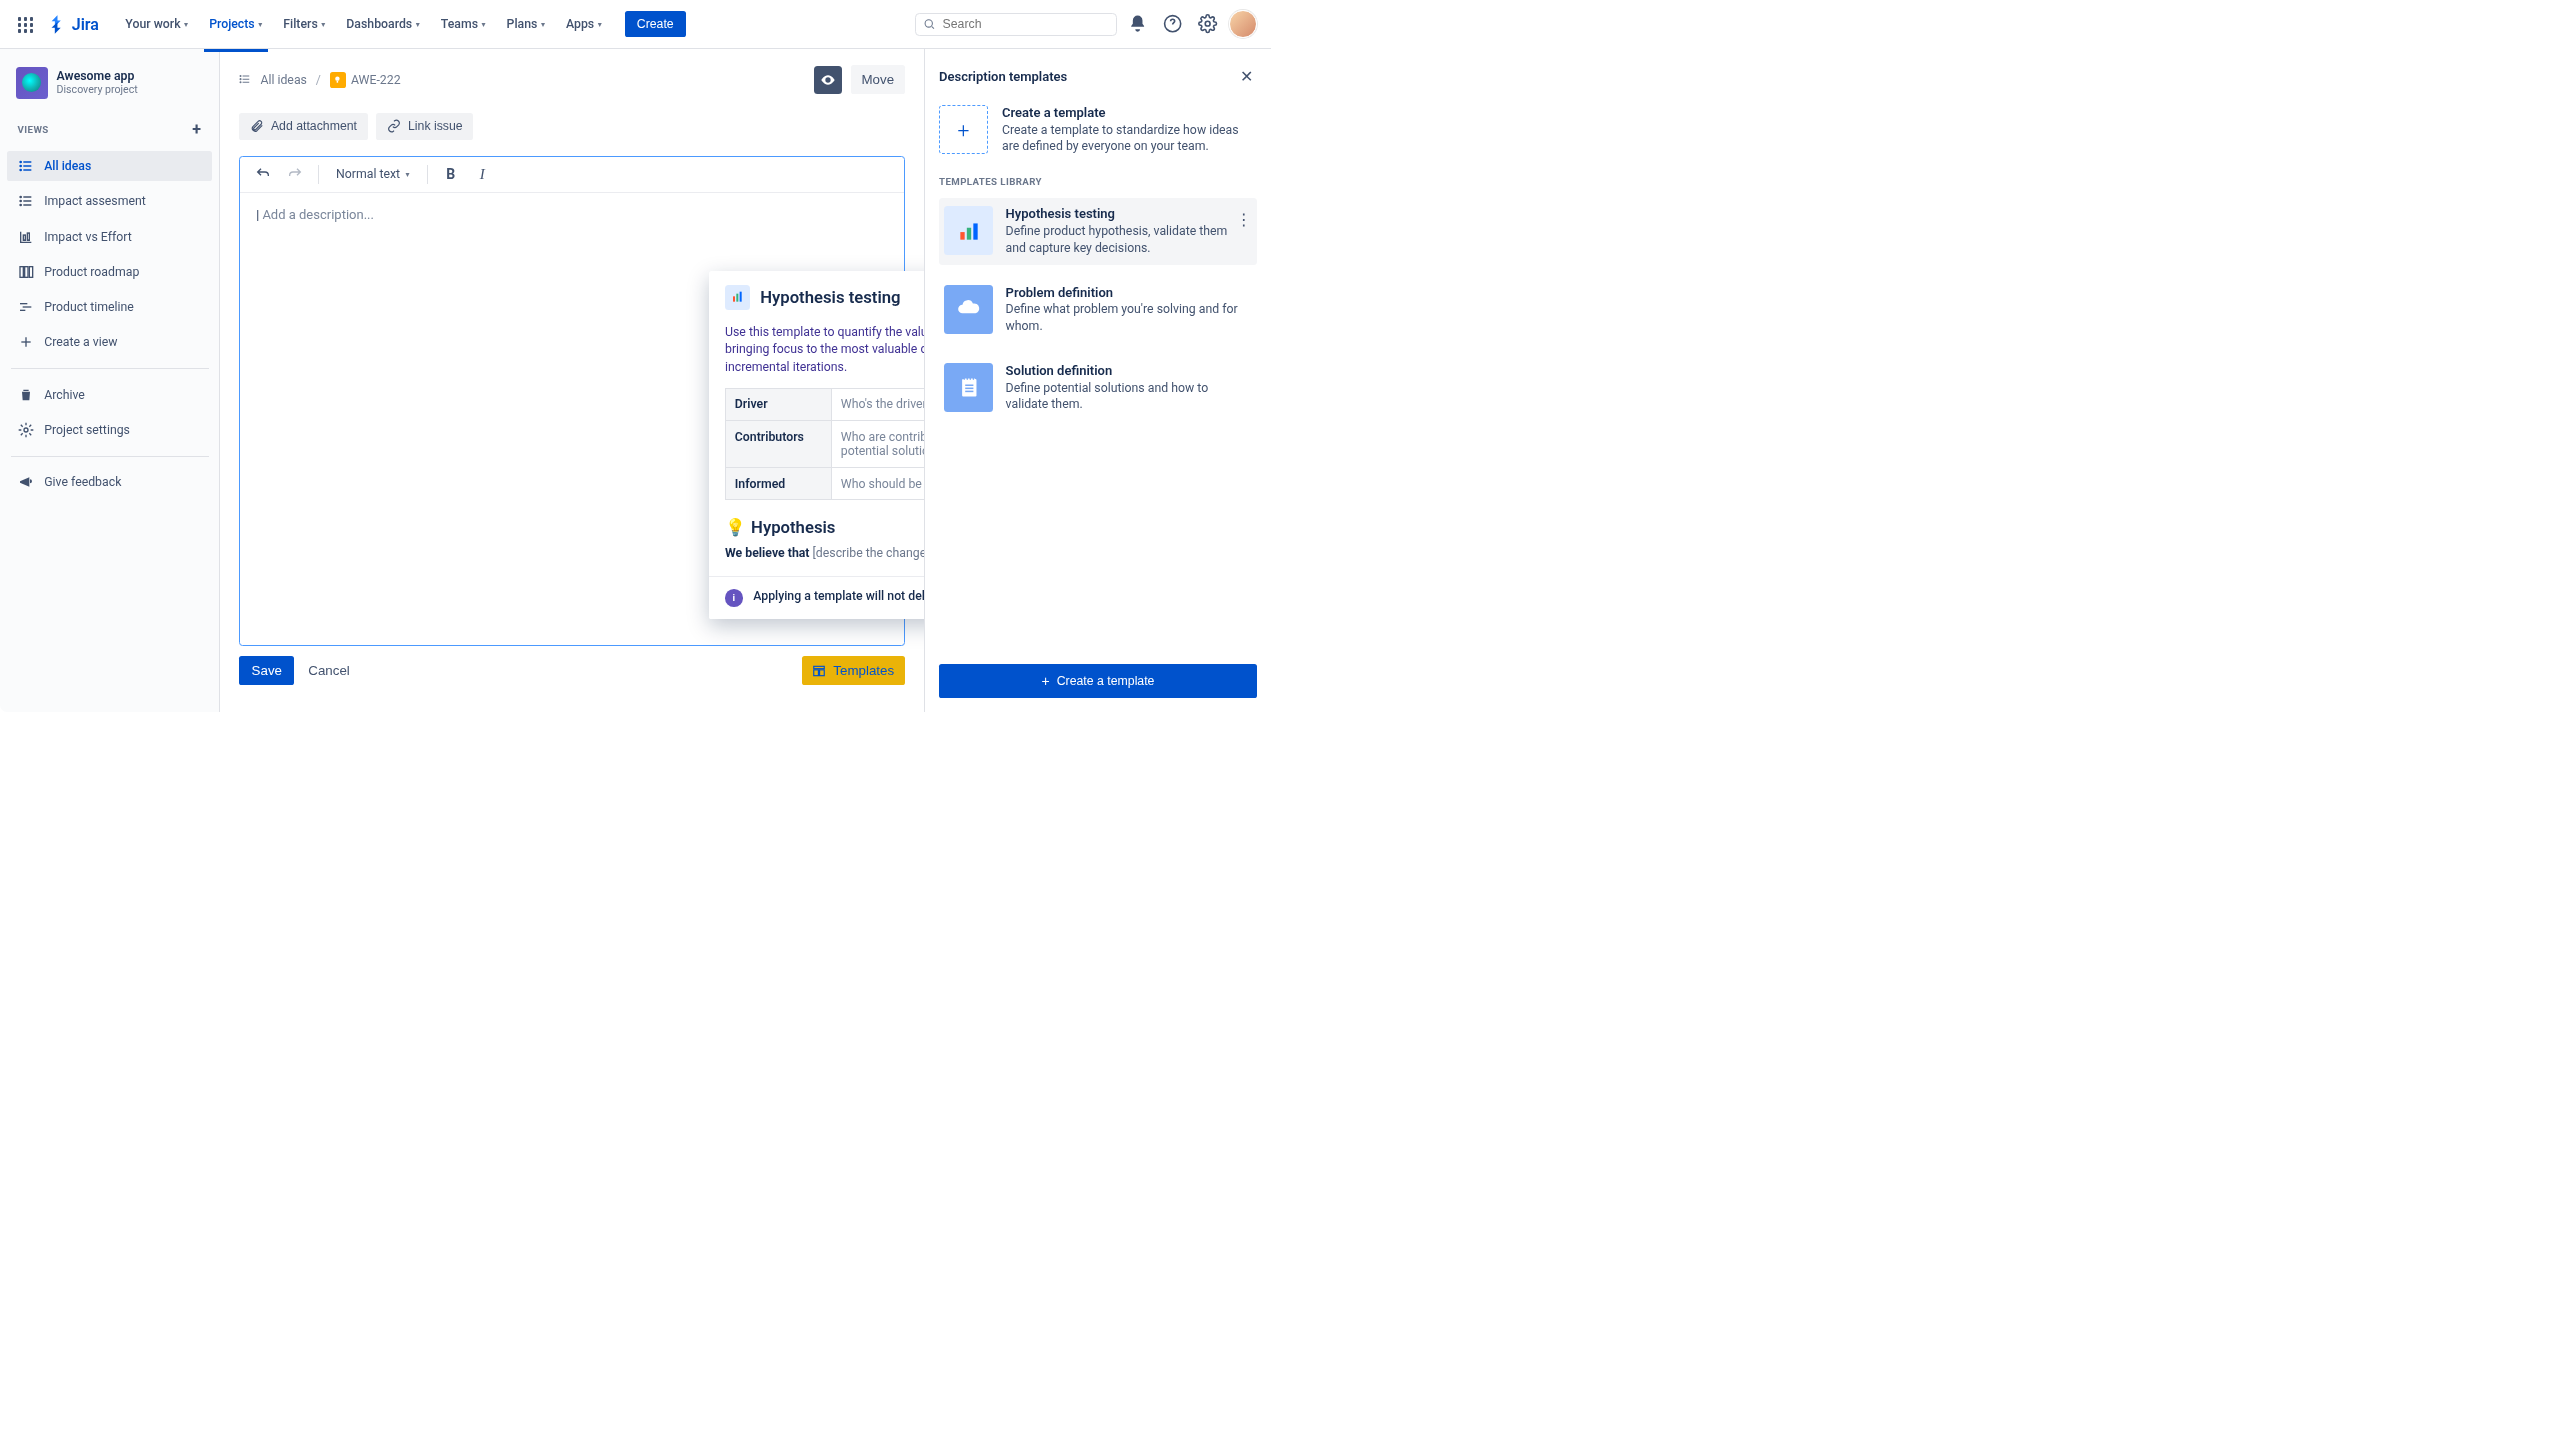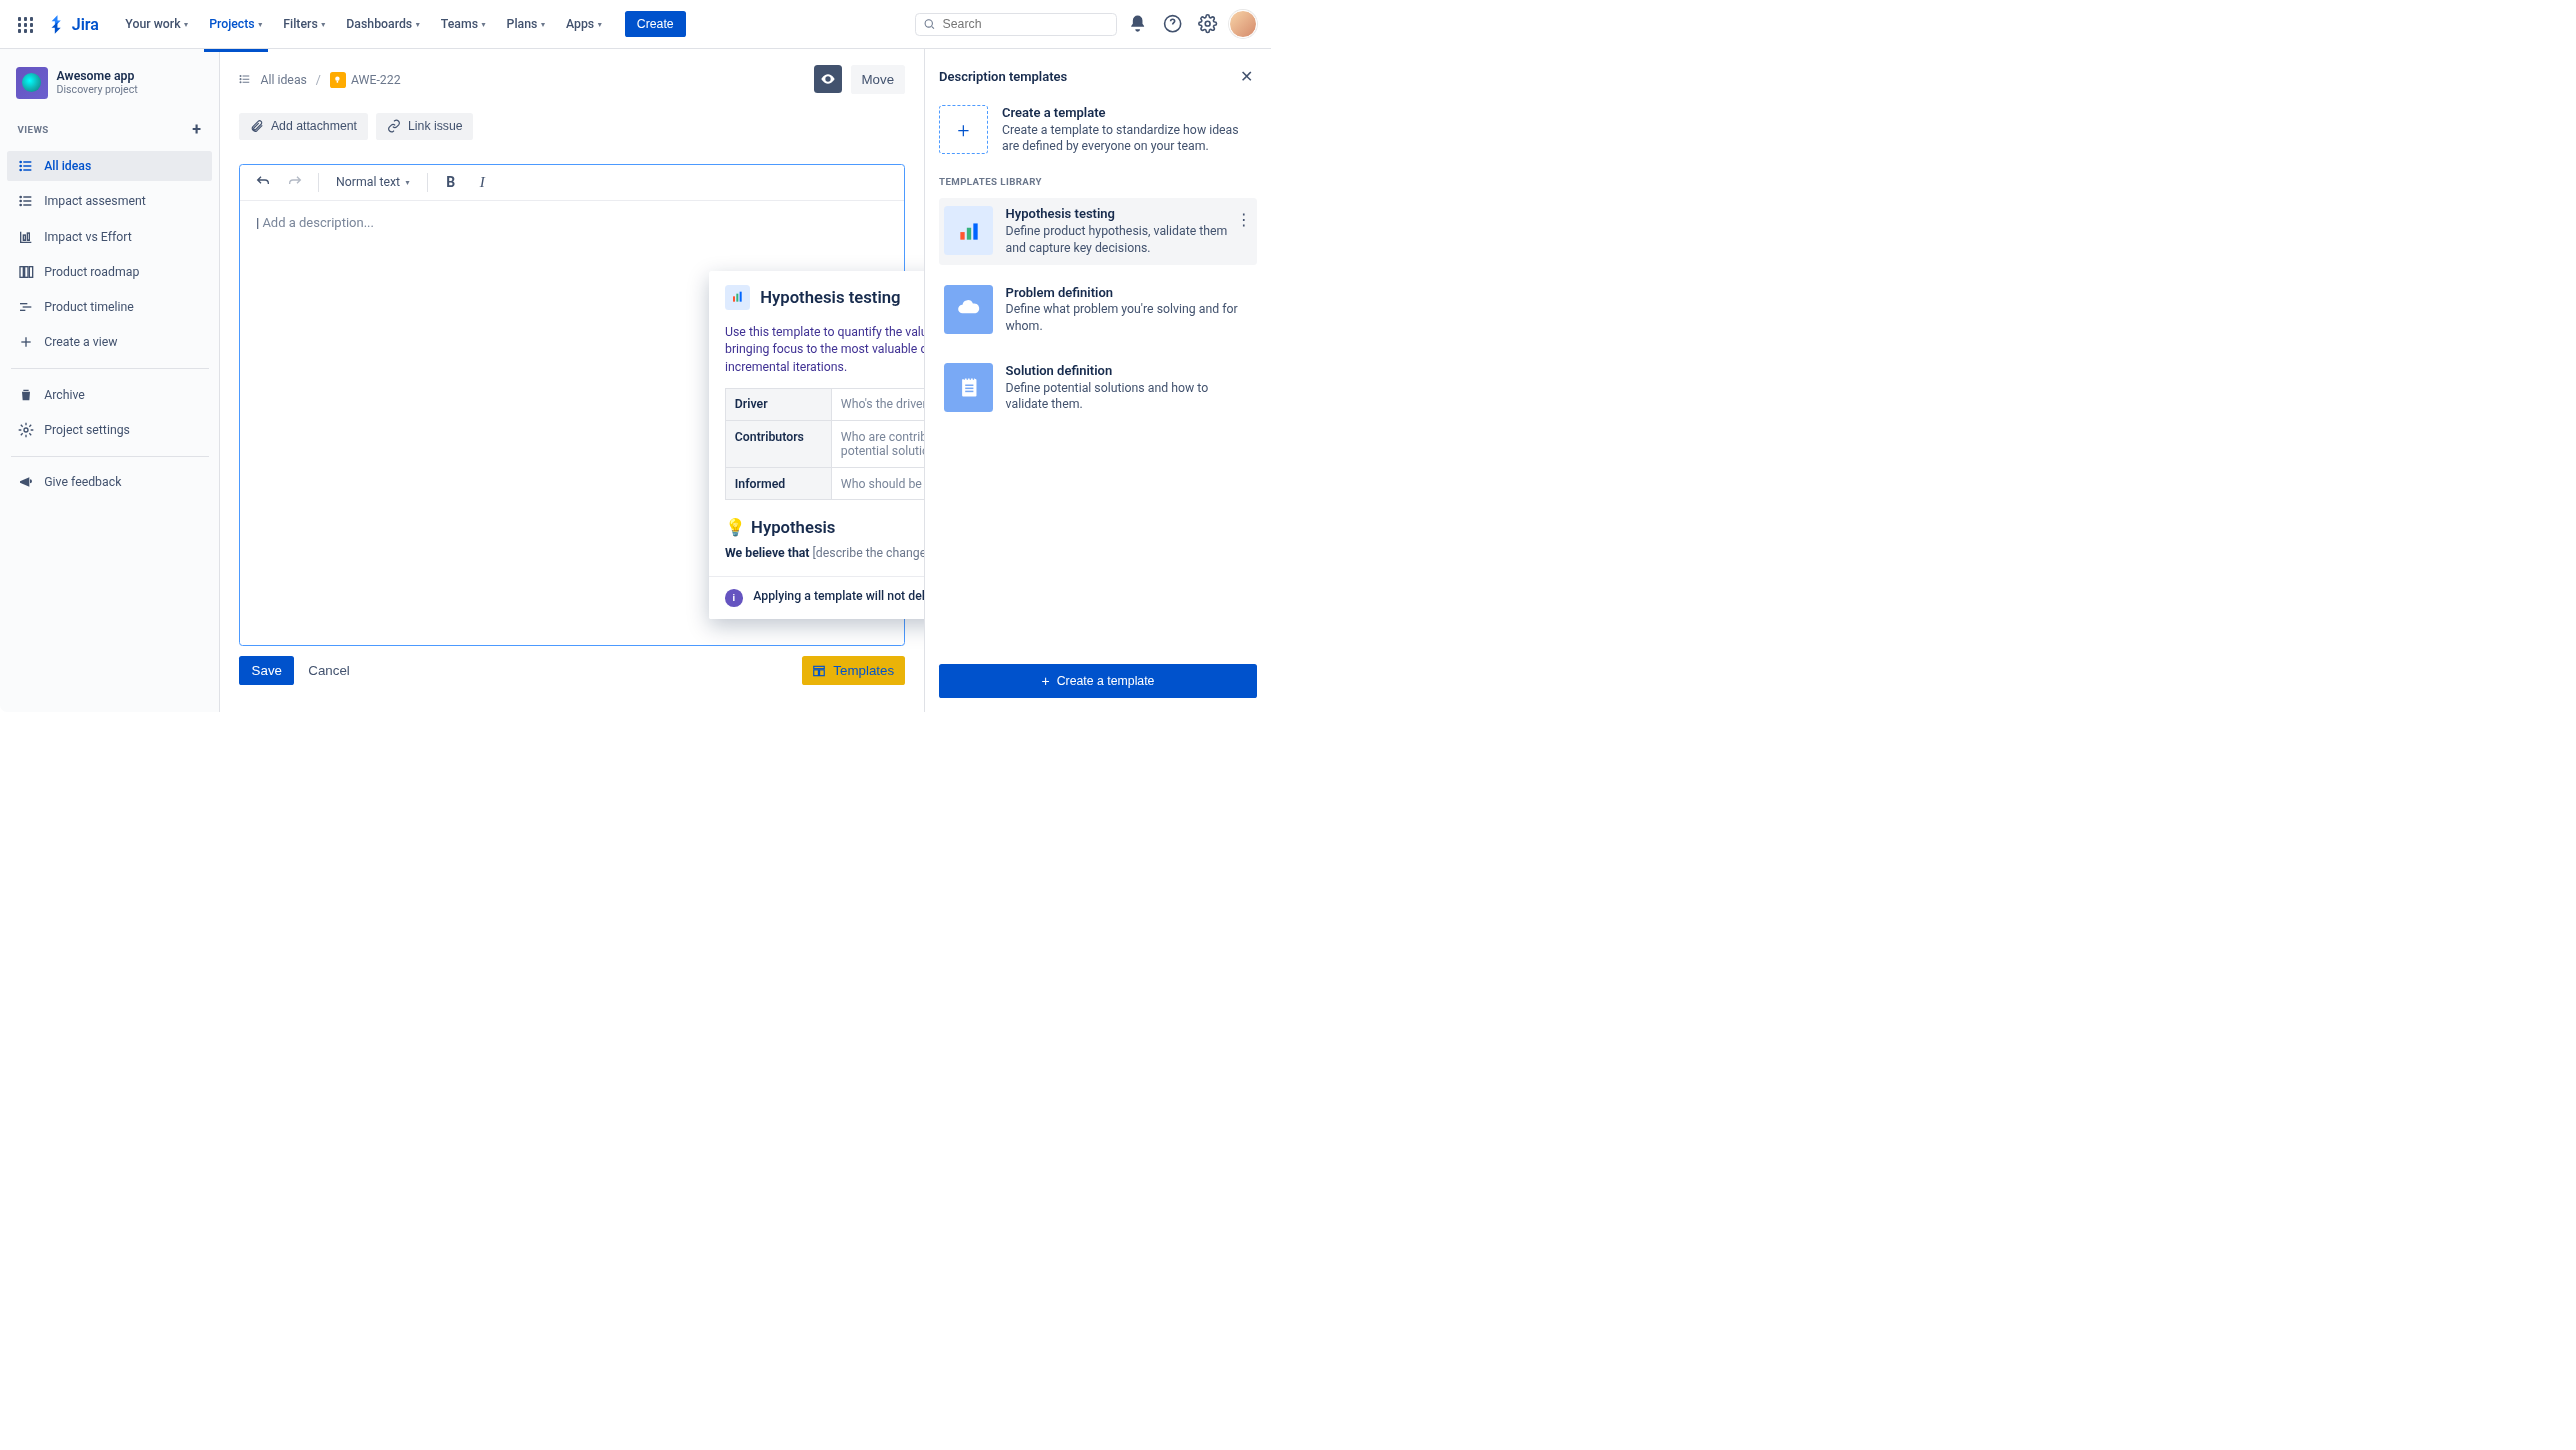--- a/index.html
+++ b/index.html
@@ -41,30 +41,30 @@
 .side-item svg, .side-item .ico { width: 16px; height: 16px; flex-shrink: 0; }
 .side-divider { border-top: 0.9px solid #DFE1E6; margin: 5.3px 3.5px; }
 
 
 .main { flex: 1; padding: 16px 19.3px; display: flex; flex-direction: column; overflow: hidden; position: relative; }
 .breadcrumb-row { display: flex; align-items: center; justify-content: space-between; }
 .breadcrumb { display: flex; align-items: center; gap: 8.8px; color: #6B778C; font-size: 12.3px; }
 .bc-sep { color: #A5ADBA; }
 .bc-key { display: flex; align-items: center; gap: 5.3px; }
 .bc-idea-icon { width: 16px; height: 16px; background: #FFAB00; border-radius: 2.6px; display: flex; align-items: center; justify-content: center; color: #fff; font-size: 9.7px; }
-.bc-actions { display: flex; align-items: flex-start; gap: 8.8px; }
+.bc-actions { display: flex; align-items: flex-end; gap: 8.8px; }
 .eye-btn { width: 28px; height: 28px; border-radius: 3.5px; background: #42526E; color: #fff; display: flex; align-items: center; justify-content: center; cursor: pointer; }
 .move-btn { background: #F4F5F7; border: none; padding: 7px 10.6px; border-radius: 2.6px; color: #42526E; font-weight: 500; cursor: pointer; }
 
 .page-title { font-size: 23px; font-weight: 500; color: #172B4D; margin-top: 16px; }
 .action-pills { display: flex; gap: 8.8px; margin-top: 19.3px; }
 .pill-btn { display: flex; align-items: flex-start; gap: 7px; background: rgba(9,30,66,.06); border: none; padding: 6.2px 10.6px; border-radius: 2.6px; color: #42526E; font-weight: 500; font-size: 12.3px; cursor: pointer; }
 
 
-.editor-shell { margin-top: 24px; border: 1.8px solid #4C9AFF; border-radius: 3.5px; flex: 1; display: flex; flex-direction: column; background: #fff; min-height: 0; }
+.editor-shell { margin-top: 16px; border: 1.8px solid #4C9AFF; border-radius: 3.5px; flex: 1; display: flex; flex-direction: column; background: #fff; min-height: 0; }
 .editor-toolbar { display: flex; align-items: center; gap: 7px; padding: 5.3px 10.6px; border-bottom: 0.9px solid #EBECF0; }
 .tb-btn { width: 24.6px; height: 24.6px; display: flex; align-items: center; justify-content: center; color: #42526E; cursor: pointer; border-radius: 2.6px; }
 .tb-sep { width: 0.9px; height: 19.3px; background: #DFE1E6; margin: 0 3.5px; }
 .tb-style { display: flex; align-items: center; gap: 5.3px; padding: 3.5px 7px; color: #42526E; cursor: pointer; font-size: 12.3px; }
 .editor-area { flex: 1; padding: 14px 16px; position: relative; }
 .placeholder { color: #7A869A; font-size: 13px; }
 
 
 .preview { position: absolute; left: 489px; top: 222px; width: 422px; background: #fff; border-radius: 2.6px; box-shadow: 0 7px 21px rgba(9,30,66,.25); z-index: 20; overflow: hidden; }
 .preview-head { display: flex; align-items: center; gap: 10.6px; padding: 14px 16px; }

